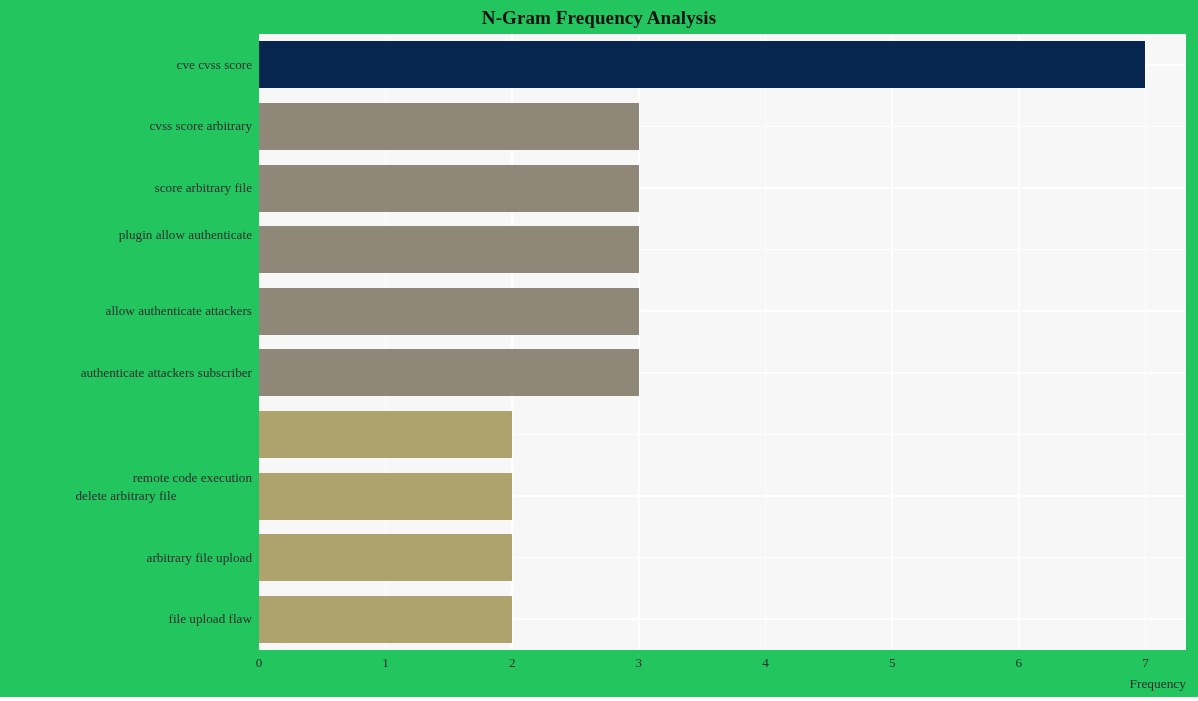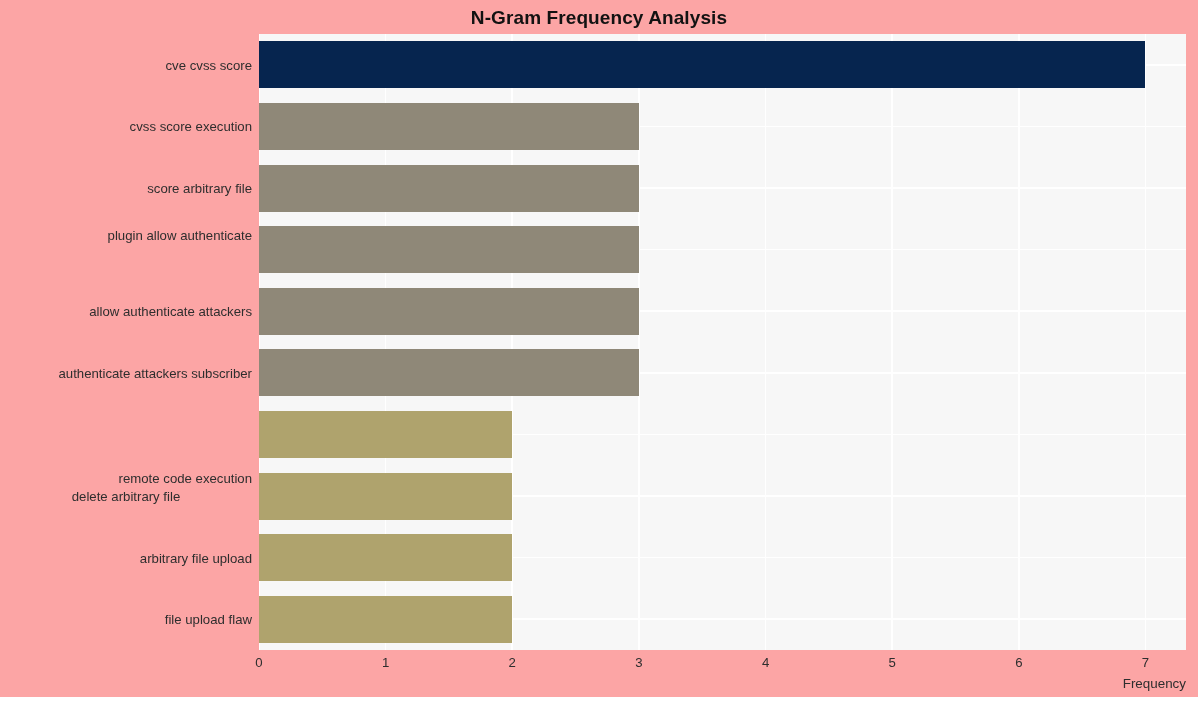--- a/index.html
+++ b/index.html
@@ -11,21 +11,22 @@
     width: 1198px;
     height: 701px;
     font-family: "Liberation Sans", sans-serif;
     overflow: hidden;
   }
 
   #figure {
     position: relative;
     width: 1198px;
     height: 697px;
-    background: #fca5a5;
+    background: #22c55e;
+    font-family: Liberation Serif, serif;
   }
 
   
   #chart-title {
     position: absolute;
     left: 0;
     top: 7px;
     width: 1198px;
     text-align: center;
     font-size: 19px;
@@ -151,21 +152,21 @@
         <div class="bar" title="authenticate attackers subscriber: 3" style="top: 315.3px; height: 47px; width: 379.918px; background: rgb(143, 136, 120);"></div>
         <div class="bar" title="remote code execution: 2" style="top: 376.9px; height: 47px; width: 253.279px; background: rgb(175, 163, 109);"></div>
         <div class="bar" title="delete arbitrary file: 2" style="top: 438.5px; height: 47px; width: 253.279px; background: rgb(175, 163, 109);"></div>
         <div class="bar" title="arbitrary file upload: 2" style="top: 500.1px; height: 47px; width: 253.279px; background: rgb(175, 163, 109);"></div>
         <div class="bar" title="file upload flaw: 2" style="top: 561.7px; height: 47px; width: 253.279px; background: rgb(175, 163, 109);"></div>
       </div>
   </div>
 
   <div id="y-axis">
       <div class="ytick" style="top: 30.8px;">cve cvss score</div>
-      <div class="ytick" style="top: 92.4px;">cvss score execution</div>
+      <div class="ytick" style="top: 92.4px;">cvss score arbitrary</div>
       <div class="ytick" style="top: 154px;">score arbitrary file</div>
       <div class="ytick" style="top: 201px;">plugin allow authenticate</div>
       <div class="ytick" style="top: 277.2px; margin-left: 40px;">allow authenticate attackers</div>
       <div class="ytick" style="top: 338.8px;">authenticate attackers subscriber</div>
       <div class="ytick" style="top: 400.4px; margin-top: 44px;">remote code execution</div>
       <div class="ytick" style="top: 462px; text-align: center;">delete arbitrary file</div>
       <div class="ytick" style="top: 523.6px;">arbitrary file upload</div>
       <div class="ytick" style="top: 585.2px;">file upload flaw</div>
     </div>
 

